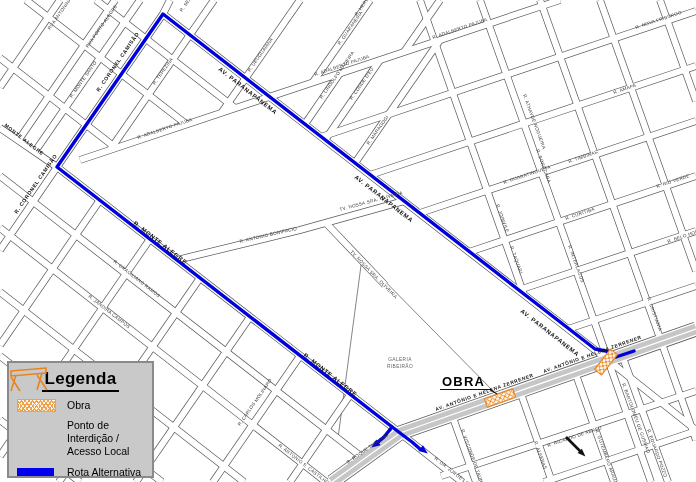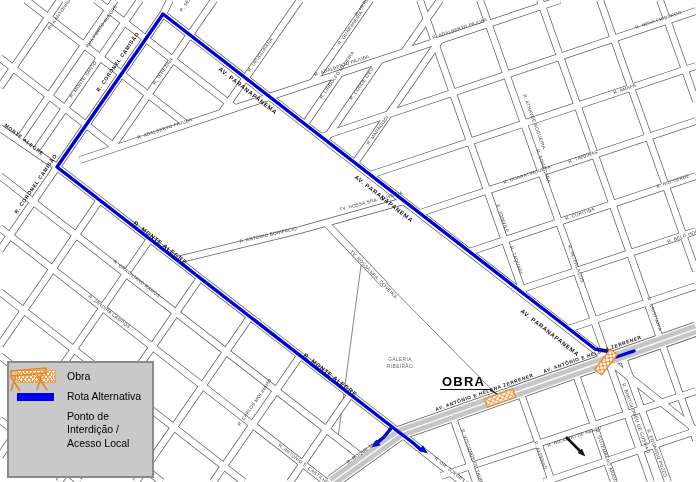--- a/index.html
+++ b/index.html
@@ -196,41 +196,42 @@
         <text x="442" y="386" font-size="13" font-weight="600" letter-spacing="1.2" fill="#000" font-family="&quot;Liberation Sans&quot;, sans-serif">OBRA</text>
         <polyline points="440,389.5 490,389.5 497,394" fill="none" stroke="#111" stroke-width="1.1" stroke-linejoin="round"></polyline>
         <text x="400" y="361" font-size="4.8" fill="#666" text-anchor="middle" letter-spacing="0.4" font-family="&quot;Liberation Sans&quot;, sans-serif">GALERIA</text>
         <text x="400" y="368" font-size="4.8" fill="#666" text-anchor="middle" letter-spacing="0.4" font-family="&quot;Liberation Sans&quot;, sans-serif">RIBEIRÃO</text>
         <polyline points="566,437 581,452" fill="none" stroke="#111" stroke-width="2.6" stroke-linejoin="round" stroke-linecap="butt"></polyline>
         <polygon points="2,0 -6,3 -6,-3" fill="#111" transform="translate(584,455) rotate(45)"></polygon>
       </svg>
     </div>
 
   <div class="legend">
+    <span class="legend-title">Legenda</span>
 
     <div class="legend-row">
       <span class="legend-icon">
         <span class="swatch-obra"></span>
       </span>
       <span class="legend-label">Obra</span>
-    </div>
-
-    <div class="legend-row">
-      <span class="legend-icon">
-        <span class="swatch-rota"></span>
-      </span>
-      <span class="legend-label">Rota Alternativa</span>
     </div>
 
     <div class="legend-row">
       <span class="legend-icon">
         <svg width="40" height="30" viewBox="0 0 40 30">
           <polygon points="2,8 37,5 37,10 2,13" fill="none" stroke="#e8841f" stroke-width="1.6"></polygon>
           <path d="M7,12 L2,28 M2,14 L11,28 M33,10 L28,27 M28,12 L38,27" fill="none" stroke="#e8841f" stroke-width="1.6"></path>
         </svg>
       </span>
       <span class="legend-label">
         <span>Ponto de Interdição /</span><br>
         <span>Acesso Local</span>
       </span>
     </div>
+
+    <div class="legend-row">
+      <span class="legend-icon">
+        <span class="swatch-rota"></span>
+      </span>
+      <span class="legend-label">Rota Alternativa</span>
+    </div>
   </div>
 </div>
 
 </body></html>

